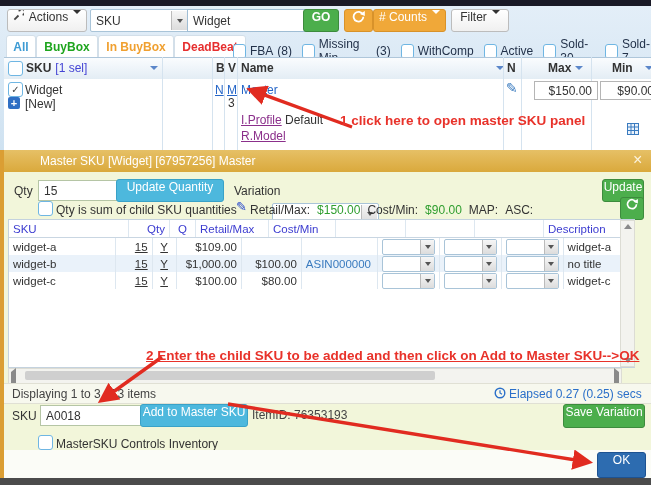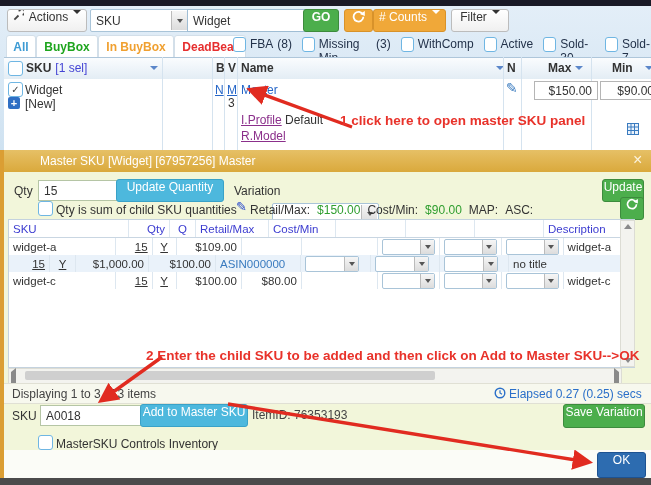--- a/index.html
+++ b/index.html
@@ -106,21 +106,21 @@
 <div class="abs tab" style="left:36px;top:35px;width:60px;color:#1ea51e;">
     <span>BuyBox</span>
   </div>
 <div class="abs tab" style="left:98px;top:35px;width:74px;color:#f0a030;">
     <span>In BuyBox</span>
   </div>
 <div class="abs tab" style="left:174px;top:35px;width:70px;color:#e62e2e;">
     <span>DeadBeat</span>
   </div>
 
-<div class="abs" style="left:233px;top:37px;display:flex;align-items:flex-start;gap:4px;">
+<div class="abs" style="left:233px;top:37px;display:flex;align-items:center;gap:4px;">
   <span class="cb"></span>
   <span style="color:#23324a;">FBA</span>
   <span style="color:#23324a;margin-right:6px;">(8)</span>
   <span class="cb"></span>
   <span style="color:#23324a;">Missing Min</span>
   <span style="color:#23324a;margin-right:6px;">(3)</span>
   <span class="cb"></span>
   <span style="color:#23324a;margin-right:6px;">WithComp</span>
   <span class="cb"></span>
   <span style="color:#23324a;margin-right:6px;">Active</span>
@@ -275,20 +275,21 @@
     <div class="t-cell c9">
         <span class="rsel">
           <span class="fb">
             <span class="chv"></span>
           </span>
         </span>
       </div>
     <div class="t-cell c10">widget-a</div>
   </div>
   <div class="t-row alt">
+    <div class="t-cell c1">widget-b</div>
     <div class="t-cell c2">
         <span class="lnk" style="color:#333;">15</span>
       </div>
     <div class="t-cell c3">
         <span class="lnk" style="color:#333;">Y</span>
       </div>
     <div class="t-cell c4">$1,000.00</div>
     <div class="t-cell c5">$100.00</div>
     <div class="t-cell c6" style="color:#3a7bbf;cursor:pointer;">ASIN000000</div>
     <div class="t-cell c7">
@@ -352,21 +353,21 @@
 
 <div class="abs sb" style="left:620px;top:220px;width:13px;height:145px;">
   <div style="display:flex;justify-content:center;padding-top:3px;">
       <span class="tri-up"></span>
     </div>
   <div style="position:absolute;bottom:3px;left:0;right:0;display:flex;justify-content:center;">
       <span class="tri-dn"></span>
     </div>
 </div>
 
-<span class="abs ann" style="left:146px;top:348px;z-index:60;">2 Enter the child SKU to be added and then click on Add to Master SKU--&gt;OK</span>
+<span class="abs ann" style="left:146px;top:348px;z-index:60;text-decoration:underline;">2 Enter the child SKU to be added and then click on Add to Master SKU--&gt;OK</span>
 
 <div class="abs sb" style="left:8px;top:368px;width:612px;height:14px;">
   <div style="position:absolute;left:2px;top:3px;"><span class="tri-lf"></span></div>
   <div style="position:absolute;left:16px;top:2px;width:410px;height:9px;background:#cfcfcf;border-radius:2px;"></div>
   <div style="position:absolute;right:2px;top:3px;"><span class="tri-rt"></span></div>
 </div>
 
 <div class="abs" style="left:4px;top:383px;width:647px;height:19px;background:#f7f8ee;border-top:1px solid #e0e0d4;border-bottom:1px solid #e0e0d4;"></div>
 <span class="abs" style="left:12px;top:387px;color:#444;">Displaying 1 to 3 of 3 items</span>
 <span class="abs" style="left:494px;top:387px;display:flex;">

